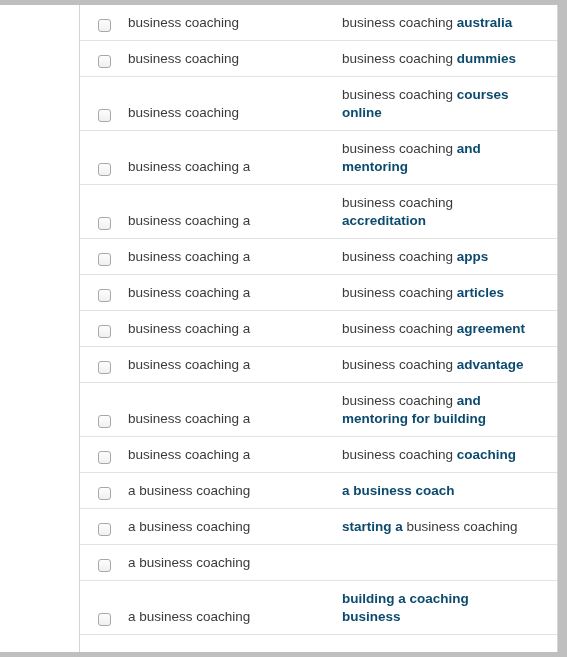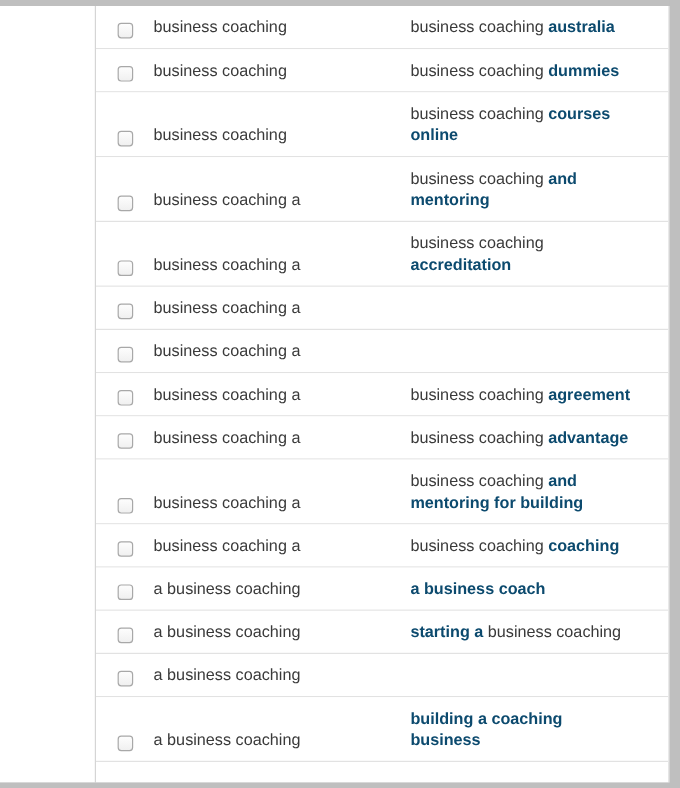--- a/index.html
+++ b/index.html
@@ -168,26 +168,28 @@
           <span class="checkbox"></span>
         </div>
         <div class="cell-seed">business coaching a</div>
         <div class="cell-keyword"><span>business coaching </span><b>accreditation</b><span></span></div>
       </div>
       <div class="row">
         <div class="cell-check">
           <span class="checkbox"></span>
         </div>
         <div class="cell-seed">business coaching a</div>
-      </div>
-      <div class="row">
-        <div class="cell-check">
-          <span class="checkbox"></span>
-        </div>
-        <div class="cell-seed">business coaching a</div>
+        <div class="cell-keyword"><span>business coaching </span><b>apps</b><span></span></div>
+      </div>
+      <div class="row">
+        <div class="cell-check">
+          <span class="checkbox"></span>
+        </div>
+        <div class="cell-seed">business coaching a</div>
+        <div class="cell-keyword"><span>business coaching </span><b>articles</b><span></span></div>
       </div>
       <div class="row">
         <div class="cell-check">
           <span class="checkbox"></span>
         </div>
         <div class="cell-seed">business coaching a</div>
         <div class="cell-keyword"><span>business coaching </span><b>agreement</b><span></span></div>
       </div>
       <div class="row">
         <div class="cell-check">

